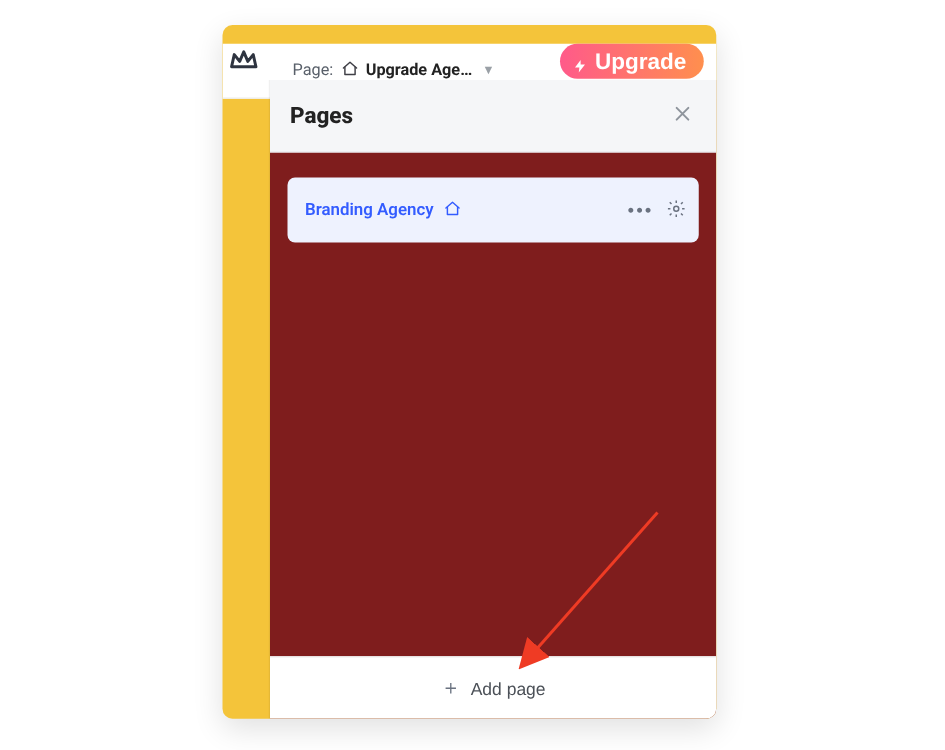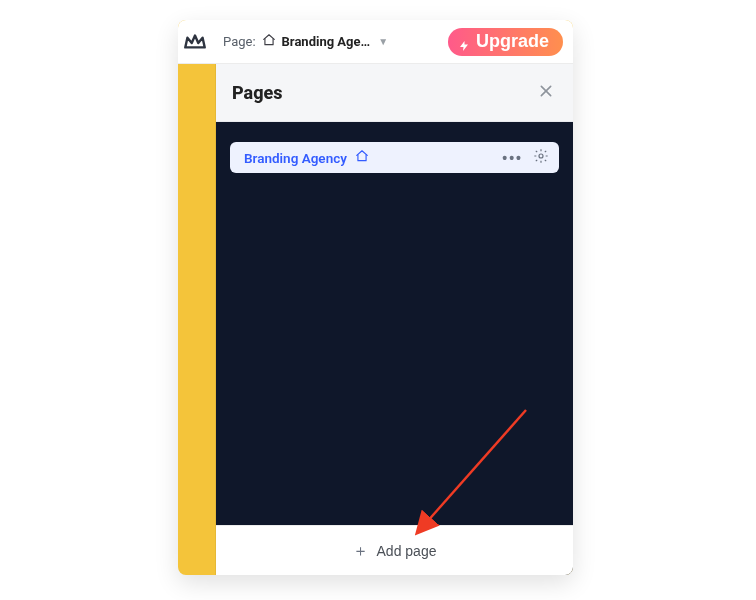--- a/index.html
+++ b/index.html
@@ -15,27 +15,27 @@
       left: 178px; top: 20px;
       width: 395px; height: 555px;
       background: #f4c43a;
       border-radius: 8px;
       box-shadow: 0 8px 24px rgba(0,0,0,0.12);
       overflow: hidden;
     }
     
     .topbar {
       position: absolute;
-      left: 0; top: 0; right: 0;
+      left: 0; top: 15px; right: 0;
       height: 44px;
       background: #fff;
       border-bottom: 1px solid #ececec;
-      display: flex; align-items: center;
+      display: flex; 
       padding: 0 10px 0 4px;
-      gap: 9px;
+      gap: 20px;
     }
     .logo svg { display:block; }
     .page-selector {
       display: flex; align-items: center;
       gap: 6px;
       margin-left: 6px;
       font-size: 13px; color: #3f3f46;
       cursor: pointer;
     }
     .page-selector .label { color:#59606a; }
@@ -50,21 +50,21 @@
       font-size: 18px; font-weight:600;
       display:flex; align-items:center; gap:6px;
       padding: 0 14px 0 10px;
       border:none; cursor:pointer;
     }
     .bolt { width:12px; height:12px; }
     
     .panel {
       position: absolute;
       left: 38px; top: 44px; right: 0; bottom: 0;
-      background:#0f172a;
+      background:#7f1d1d;
       box-shadow: -1px 0 0 rgba(0,0,0,0.06);
       display:flex; flex-direction:column;
     }
     .panel-header {
       height: 58px;
       background:#f5f6f8;
       border-bottom:1px solid #e9eaee;
       display:flex; align-items:center;
       padding: 0 16px;
     }
@@ -75,21 +75,21 @@
       background:none; border:none; cursor:pointer;
       color:#8e949c;
       display:flex; align-items:center; justify-content:center;
     }
     .panel-body {
       flex: 1 1 auto;
       overflow:auto;
       padding: 20px 14px;
     }
     .page-row {
-      height:31px;
+      height:52px;
       background:#eef2fe;
       border-radius:6px;
       display:flex; align-items:center;
       padding: 0 10px 0 14px;
       gap:8px;
       cursor:pointer;
     }
     .page-row .name { color:#335cff; font-weight:600; font-size:13.5px; }
     .page-row .homeic { color:#335cff; }
     .row-actions { margin-left:auto; display:flex; align-items:center; gap:10px;}
@@ -128,21 +128,21 @@
     </span>
 
     <div class="page-selector">
       <span class="label">Page:</span>
       <span>
         <svg width="14" height="14" viewBox="0 0 24 24" fill="none" stroke="#3f3f46" stroke-width="2" stroke-linecap="round" stroke-linejoin="round">
             <path d="M3 11 L12 3 L21 11"></path>
             <path d="M5 10 V20 H19 V10"></path>
           </svg>
       </span>
-      <span class="title">Branding Age…</span>
+      <span class="title">Upgrade Age…</span>
       <span class="chev">▼</span>
     </div>
 
     <button class="upgrade-btn">
       <span class="bolt">
         <svg width="12" height="12" viewBox="0 0 24 24" fill="#fff">
             <path d="M13 2 L4 14 H11 L10 22 L20 9 H13 Z"></path>
           </svg>
       </span>
       <span>Upgrade</span>

